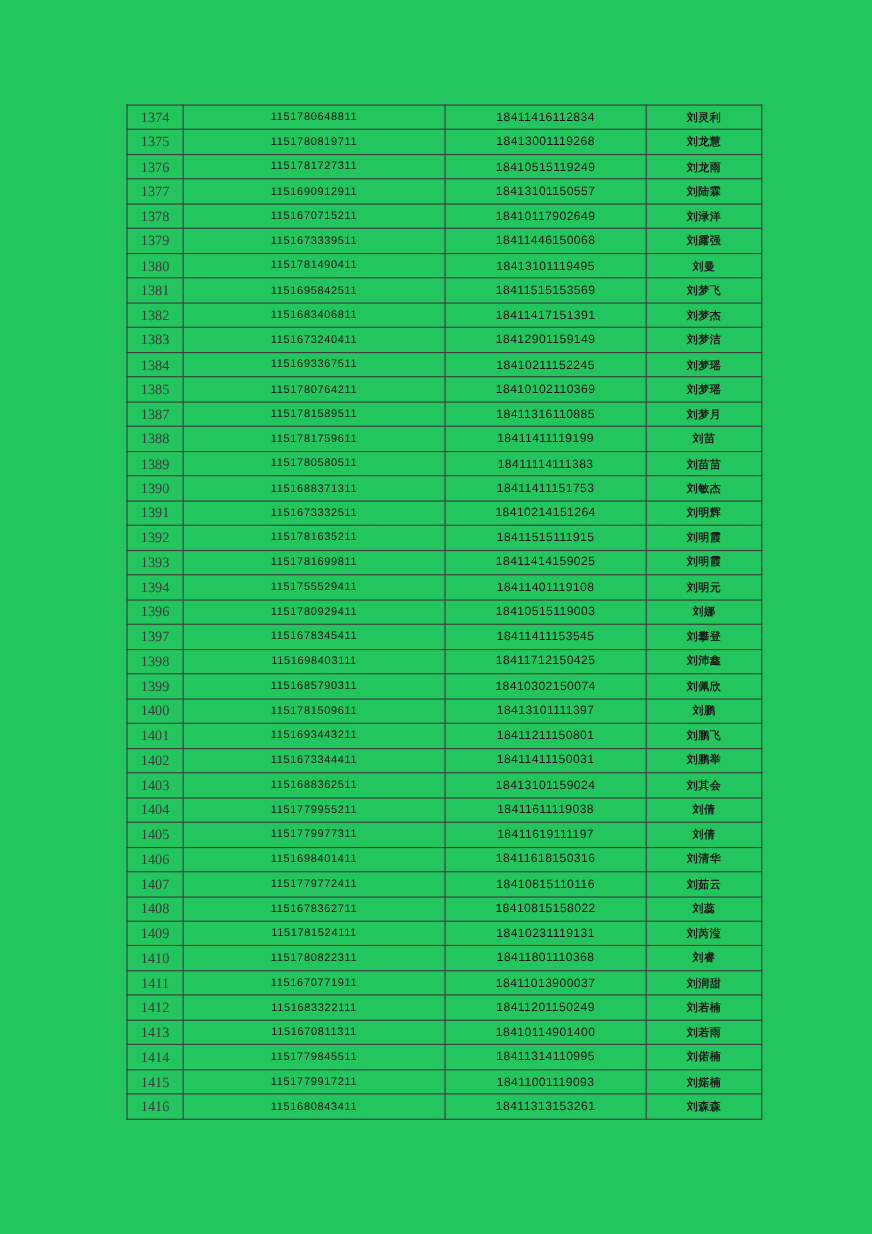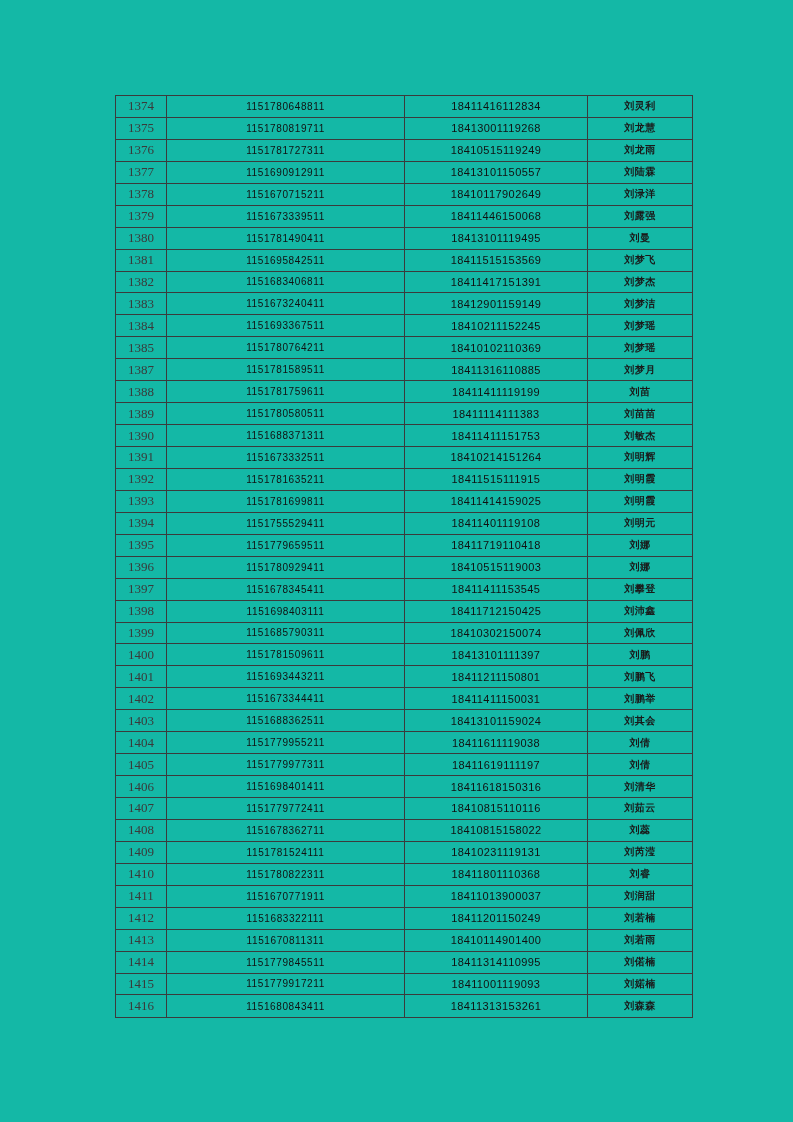--- a/index.html
+++ b/index.html
@@ -10,21 +10,21 @@
     width: 793px;
     height: 1122px;
     position: relative;
     background: #ffffff;
     font-family: "Liberation Sans", sans-serif;
     overflow: hidden;
   }
   .page {
     position: absolute;
     inset: 0;
-    background: #14b8a6;
+    background: #22c55e;
   }
   table.roster {
     position: absolute;
     left: 115px;
     top: 95px;
     width: 573px;
     height: 923px;
     border-collapse: collapse;
     table-layout: fixed;
   }
@@ -185,26 +185,20 @@
           <td class="code-cell">18411414159025</td>
           <td class="name-cell">刘明霞</td>
         </tr>
         <tr>
           <td class="seq-cell">1394</td>
           <td class="id-cell">1151755529411</td>
           <td class="code-cell">18411401119108</td>
           <td class="name-cell">刘明元</td>
         </tr>
         <tr>
-          <td class="seq-cell">1395</td>
-          <td class="id-cell">1151779659511</td>
-          <td class="code-cell">18411719110418</td>
-          <td class="name-cell">刘娜</td>
-        </tr>
-        <tr>
           <td class="seq-cell">1396</td>
           <td class="id-cell">1151780929411</td>
           <td class="code-cell">18410515119003</td>
           <td class="name-cell">刘娜</td>
         </tr>
         <tr>
           <td class="seq-cell">1397</td>
           <td class="id-cell">1151678345411</td>
           <td class="code-cell">18411411153545</td>
           <td class="name-cell">刘攀登</td>

